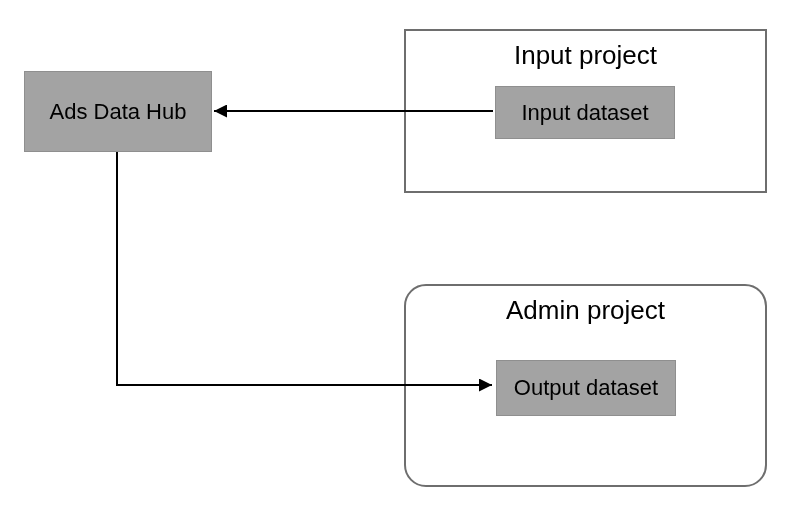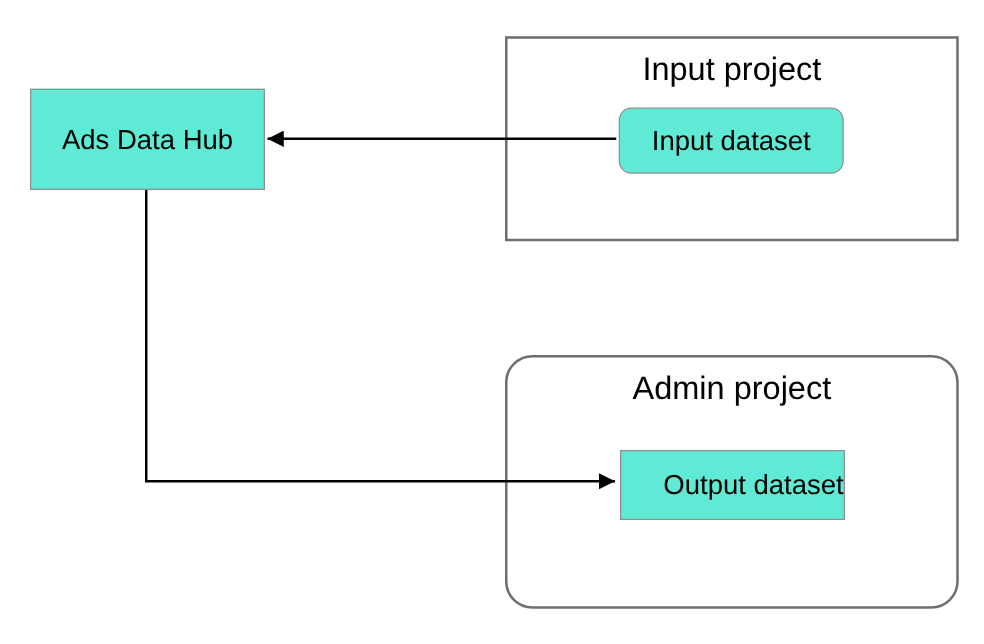--- a/index.html
+++ b/index.html
@@ -19,21 +19,21 @@
     position: absolute;
     left: 0;
     top: 0;
     width: 787px;
     height: 515px;
     z-index: 3;
     pointer-events: none;
   }
   .node {
     position: absolute;
-    background: #5eead4;
+    background: #a3a3a3;
     border: 1px solid #8f8f8f;
     display: flex;
     align-items: center;
     justify-content: center;
     color: #000000;
     font-size: 22px;
     z-index: 2;
     box-sizing: border-box;
   }
   .hub {
@@ -69,28 +69,26 @@
     top: 284px;
     width: 363px;
     height: 203px;
     border-radius: 22px;
   }
   .input-dataset {
     left: 89px;
     top: 55px;
     width: 180px;
     height: 53px;
-    border-radius: 10px;
   }
   .output-dataset {
     left: 90px;
     top: 74px;
     width: 180px;
     height: 56px;
-    justify-content: flex-end;
   }
 </style>
 </head>
 <body>
 
 <div class="canvas">
 
   <div class="node hub">
     <span>Ads Data Hub</span>
   </div>

